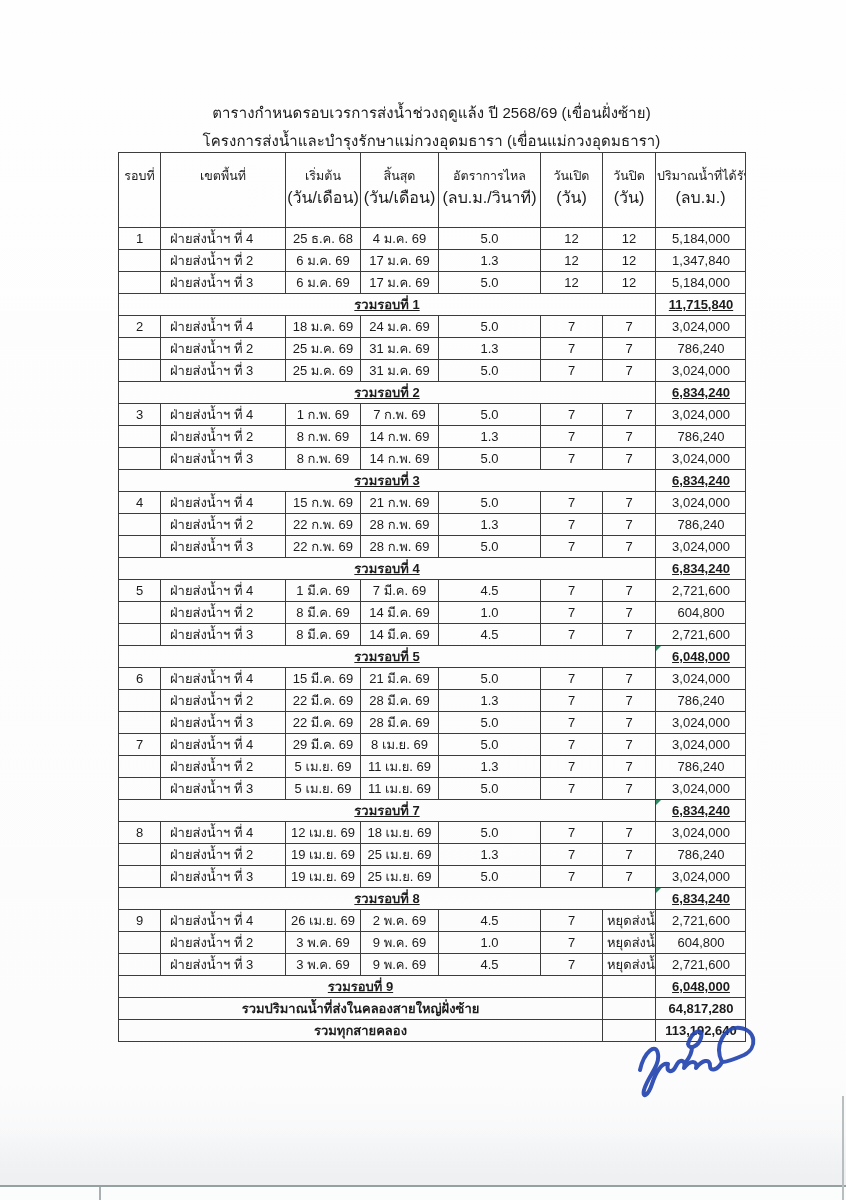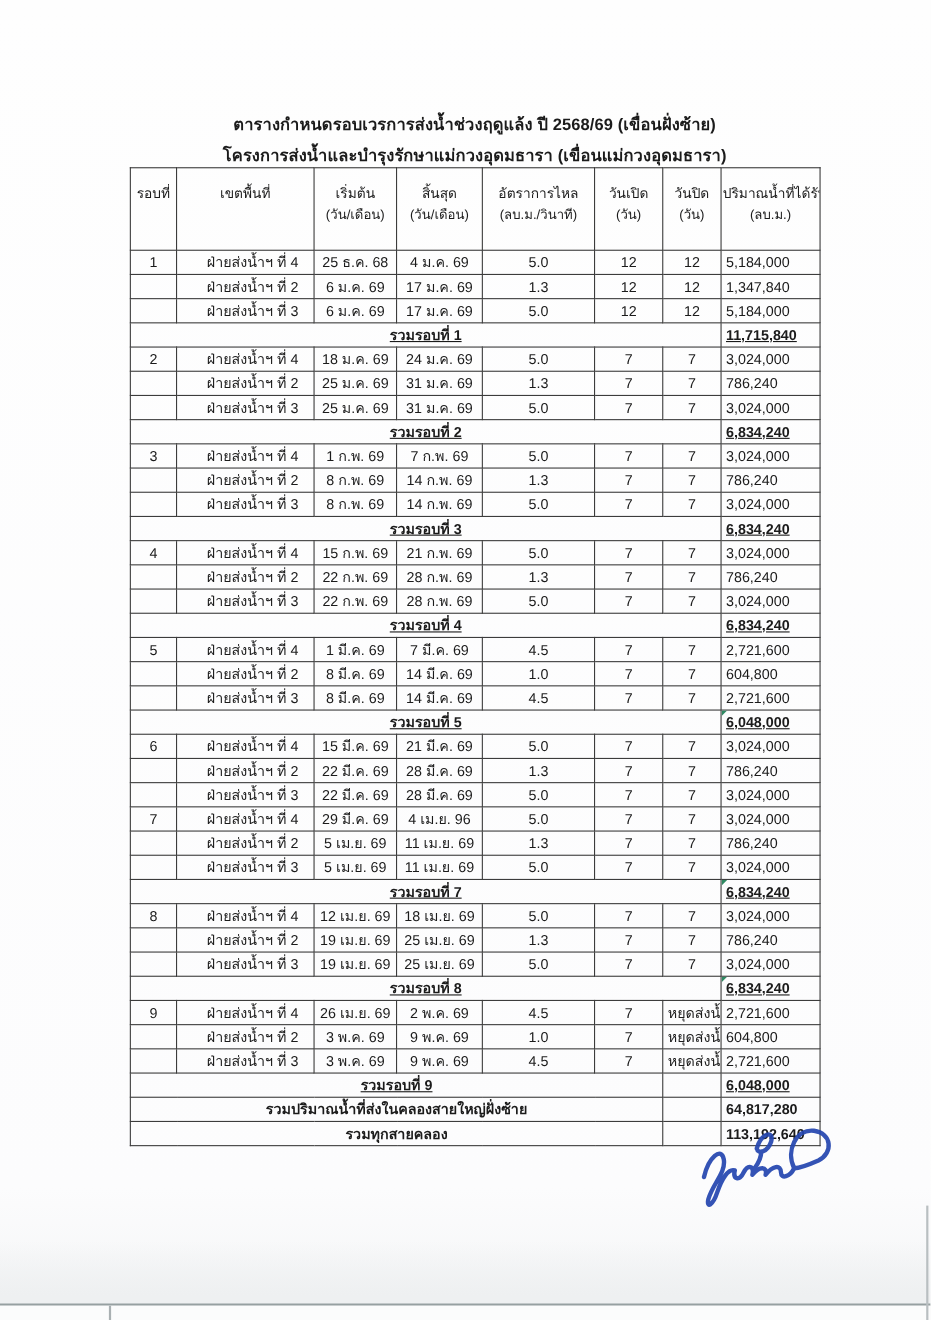--- a/index.html
+++ b/index.html
@@ -3,38 +3,38 @@
 <meta charset="utf-8">
 <style>
   html,body{margin:0;padding:0;}
   body{
     width:846px;height:1200px;position:relative;overflow:hidden;
     background:#fdfdfd;
     font-family:"Liberation Sans","DejaVu Sans",sans-serif;
     color:#1b1b1b;
   }
   .page{position:absolute;inset:0;background:linear-gradient(180deg,#fefefe 0%,#fcfcfd 90%,#f4f5f6 99%);}
-  .title{position:absolute;left:118px;width:627px;text-align:center;font-weight:700;font-size:15px;letter-spacing:.1px;}
+  .title{position:absolute;left:118px;width:627px;text-align:center;font-weight:400;font-size:15px;letter-spacing:.1px;}
   .title.l1{top:101px;}
   .title.l2{top:129px;}
   table.sched{
     position:absolute;left:118px;top:152px;width:627px;
     border-collapse:collapse;table-layout:fixed;
     font-size:13px;
   }
   .sched th,.sched td{
     border:1px solid #3c3c3c;
     padding:0 4px;overflow:hidden;white-space:nowrap;
     font-weight:400;vertical-align:middle;
   }
   .sched thead th{font-size:12.5px;padding:14px 1px;line-height:1.55;vertical-align:top;height:46px;}
-  .sched thead .h2{font-size:12px;}
+  .sched thead .h2{font-size:16px;}
   .sched tbody td{height:20.4px;text-align:center;}
-  .sched td.c-area{text-align:left;padding-left:27px;margin-left:20px;}
-  .sched td.c-vol{text-align:left;padding-right:3px;}
+  .sched td.c-area{text-align:left;padding-left:9px;margin-left:20px;}
+  .sched td.c-vol{text-align:center;padding-right:3px;}
   .sum-row td{font-weight:700;text-decoration:underline;}
   .sum-row td.lbl{text-align:center;}
   .sum-row td.c-vol{position:relative;}
   .sum-row.marker td.c-vol::before{
     content:"";position:absolute;top:0;left:0;
     border-top:5px solid #2f8a63;border-right:5px solid transparent;
   }
   .foot-row td{font-weight:700;}
   .foot-row td.lbl{text-align:center;}
   
@@ -299,21 +299,21 @@
           <td>28 มี.ค. 69</td>
           <td>5.0</td>
           <td>7</td>
           <td>7</td>
           <td class="c-vol">3,024,000</td>
         </tr>
         <tr>
           <td>7</td>
           <td class="c-area">ฝ่ายส่งน้ำฯ ที่ 4</td>
           <td>29 มี.ค. 69</td>
-          <td>4 เม.ย. 96</td>
+          <td>8 เม.ย. 69</td>
           <td>5.0</td>
           <td>7</td>
           <td>7</td>
           <td class="c-vol">3,024,000</td>
         </tr>
         <tr>
           <td></td>
           <td class="c-area">ฝ่ายส่งน้ำฯ ที่ 2</td>
           <td>5 เม.ย. 69</td>
           <td>11 เม.ย. 69</td>

